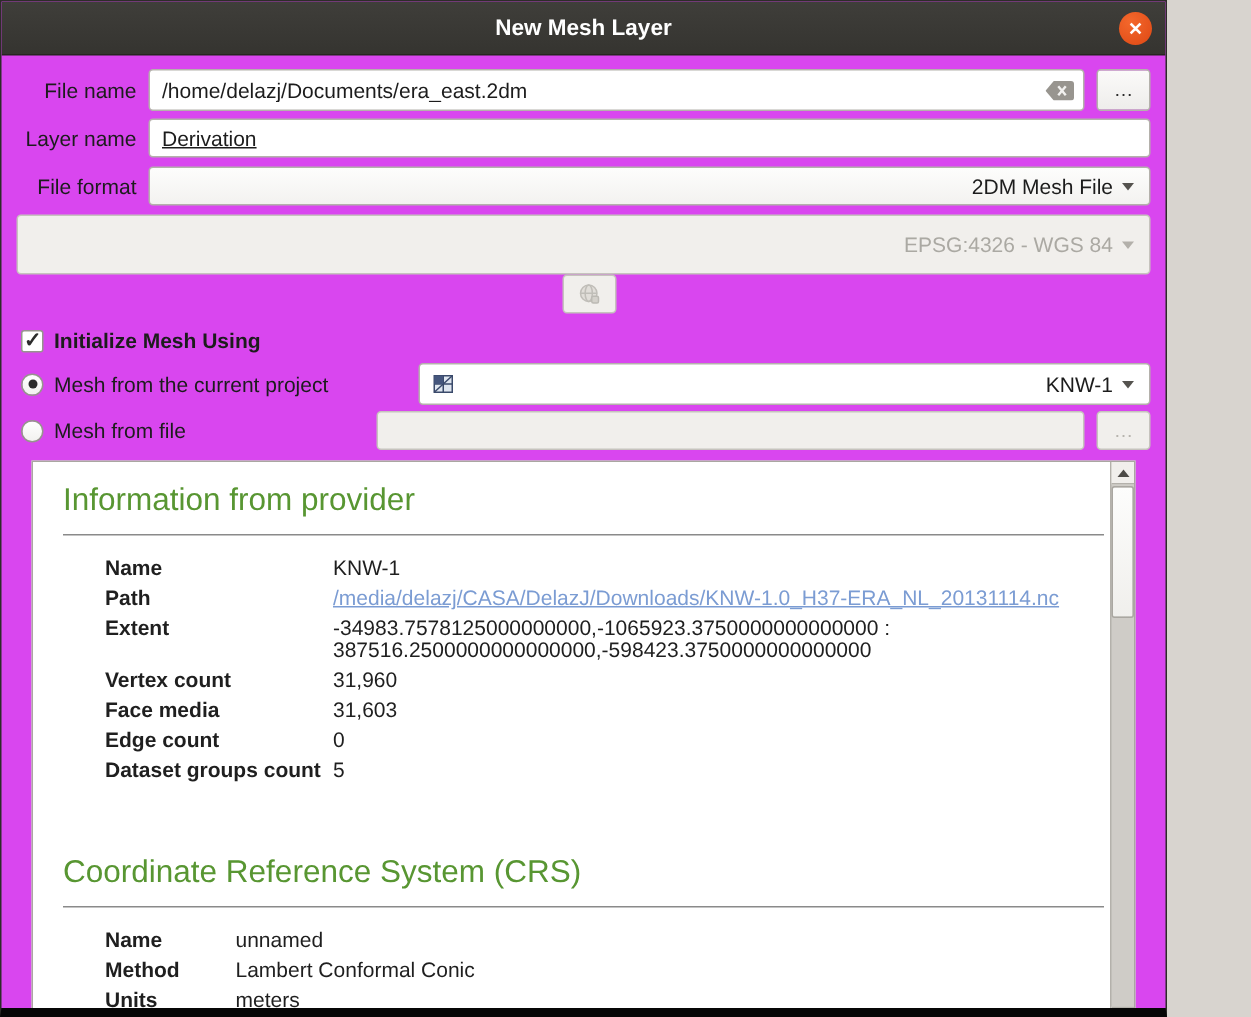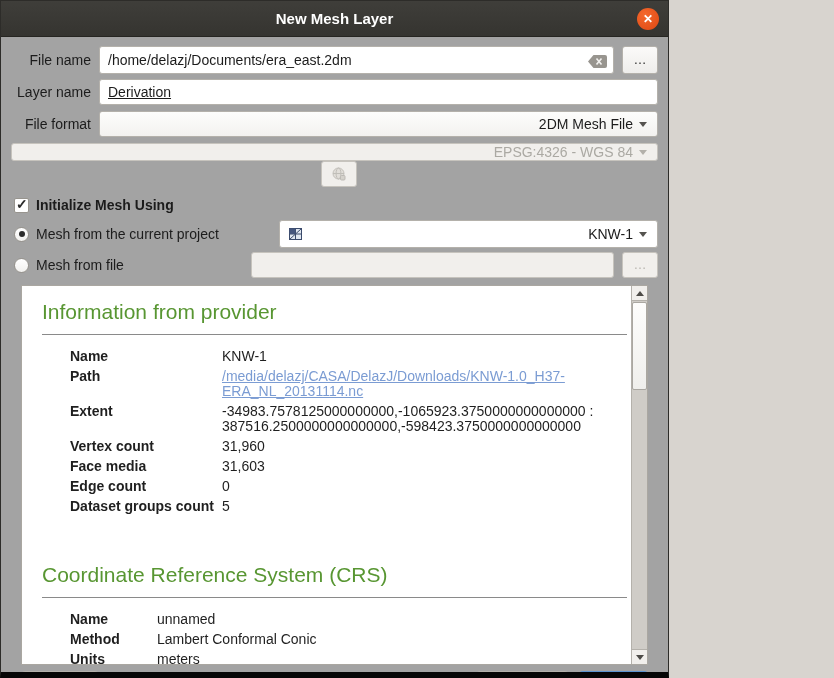--- a/index.html
+++ b/index.html
@@ -1,22 +1,22 @@
 <!DOCTYPE html>
 <html><head>
 <meta charset="utf-8">
 <style>
   * { box-sizing: border-box; margin: 0; padding: 0; }
   html,body { background:#d8d4cf; }
   body { font-family: "Liberation Sans", sans-serif; }
 
   .window {
-    width: 669px; height: 678px;
+    width: 778px; height: 678px;
     position: relative; overflow: hidden;
-    background: #a3a3a3;
+    background: #d946ef;
     border: 1px solid #2d2c29;
     border-bottom: 6px solid #060606;
   }
 
   
   .titlebar {
     height: 36px; background: linear-gradient(#3f3e3a, #353430);
     display: flex; align-items: center; justify-content: center;
     position: relative; border-bottom: 1px solid #262521;
   }
@@ -33,21 +33,21 @@
   
   .body-area { padding: 9px 10px 0 10px; }
   .form-row { display: flex; align-items: center; }
   .form-label {
     width: 80px; text-align: right; margin-right: 8px;
     font-size: 14px; color: #1c1c1c; flex: none;
   }
   .text-input, .combo {
     height: 28px; background: #ffffff;
     border: 1px solid #b4b1ab; border-radius: 3px;
-    font-size: 14px; color: #1c1c1c; padding: 0 8px;
+    font-size: 14px; color: #1c1c1c; padding: 11px 8px;
     font-family: "Liberation Sans", sans-serif;
     width: 100%;
   }
   .input-wrap { position: relative; flex: 1; display: flex; align-items: center; }
   .clear-icon { position: absolute; right: 7px; top: 8px; cursor: pointer; }
   .browse-btn {
     width: 36px; height: 28px; margin-left: 8px; flex: none;
     border: 1px solid #b4b1ab; border-radius: 3px;
     background: linear-gradient(#fbfaf9, #eeedeb);
     font-size: 13px; color: #2b2b2b; cursor: pointer;

